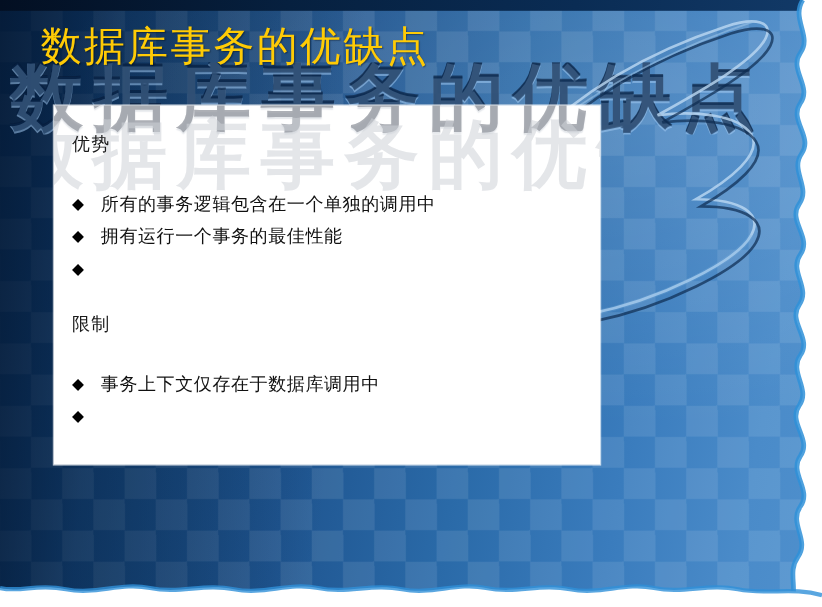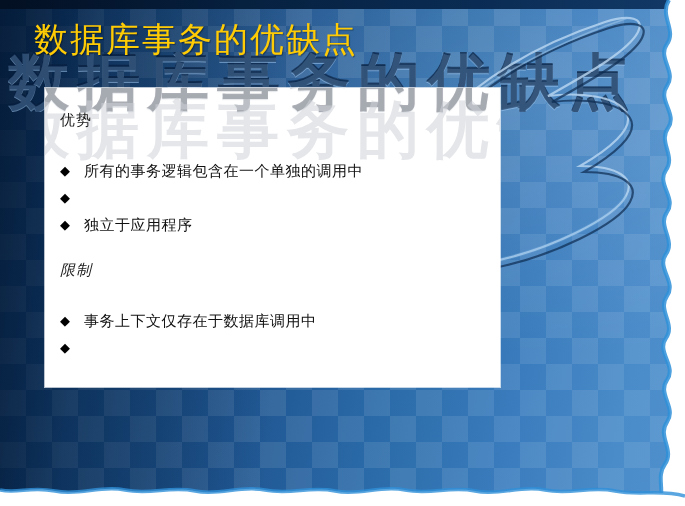--- a/index.html
+++ b/index.html
@@ -126,21 +126,21 @@
 
   .section-head{
     position:absolute;
     font-size:15px;line-height:20px;
     color:#1a1a1a;
     font-family:"DejaVu Sans","Liberation Sans",sans-serif;
     letter-spacing:1px;
     font-weight:500;
   }
   #head-advantages{left:15px;top:18px;}
-  #head-limits{left:15px;top:168px;font-style:italic;}
+  #head-limits{left:15px;top:168px;}
 
   .bullet-list{position:absolute;margin:0;padding:0;list-style:none;}
   #list-advantages{left:15px;top:68px;}
   #list-limits{left:15px;top:218px;}
 
   .bullet-item{
     display:flex;align-items:flex-start;
     margin:0 0 5px 0;
     font-size:15px;line-height:22px;
     color:#111111;
@@ -221,24 +221,24 @@
 
       <div class="section-head" id="head-advantages">优势</div>
 
       <ul class="bullet-list" id="list-advantages">
         <li class="bullet-item">
           <span class="bullet-glyph">◆</span>
           <span class="bullet-text">所有的事务逻辑包含在一个单独的调用中</span>
         </li>
         <li class="bullet-item">
           <span class="bullet-glyph">◆</span>
-        </li>
-        <li class="bullet-item">
-          <span class="bullet-glyph">◆</span>
-          <span class="bullet-text">独立于应用程序</span>
+          <span class="bullet-text">拥有运行一个事务的最佳性能</span>
+        </li>
+        <li class="bullet-item">
+          <span class="bullet-glyph">◆</span>
         </li>
       </ul>
 
       <div class="section-head" id="head-limits">限制</div>
 
       <ul class="bullet-list" id="list-limits">
         <li class="bullet-item">
           <span class="bullet-glyph">◆</span>
           <span class="bullet-text">事务上下文仅存在于数据库调用中</span>
         </li>

